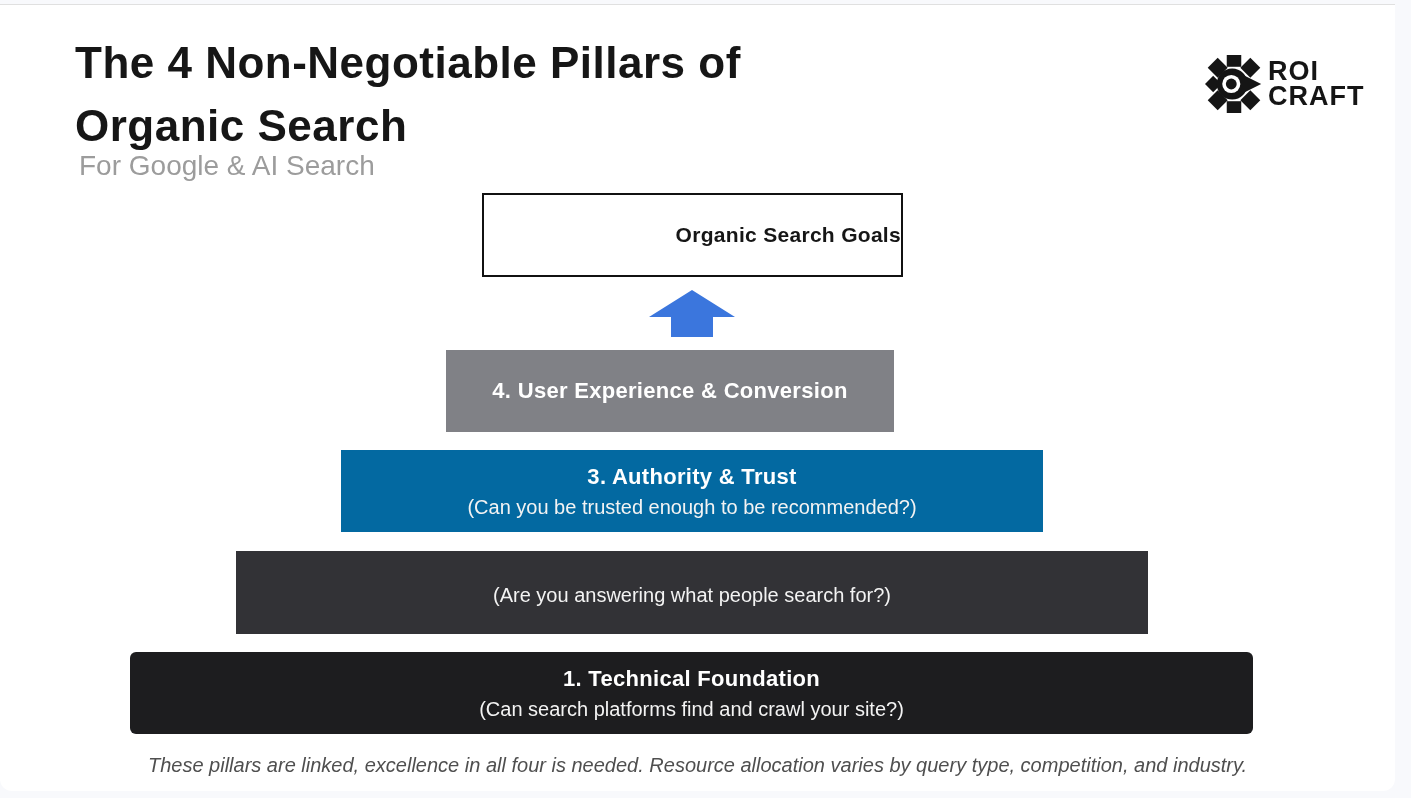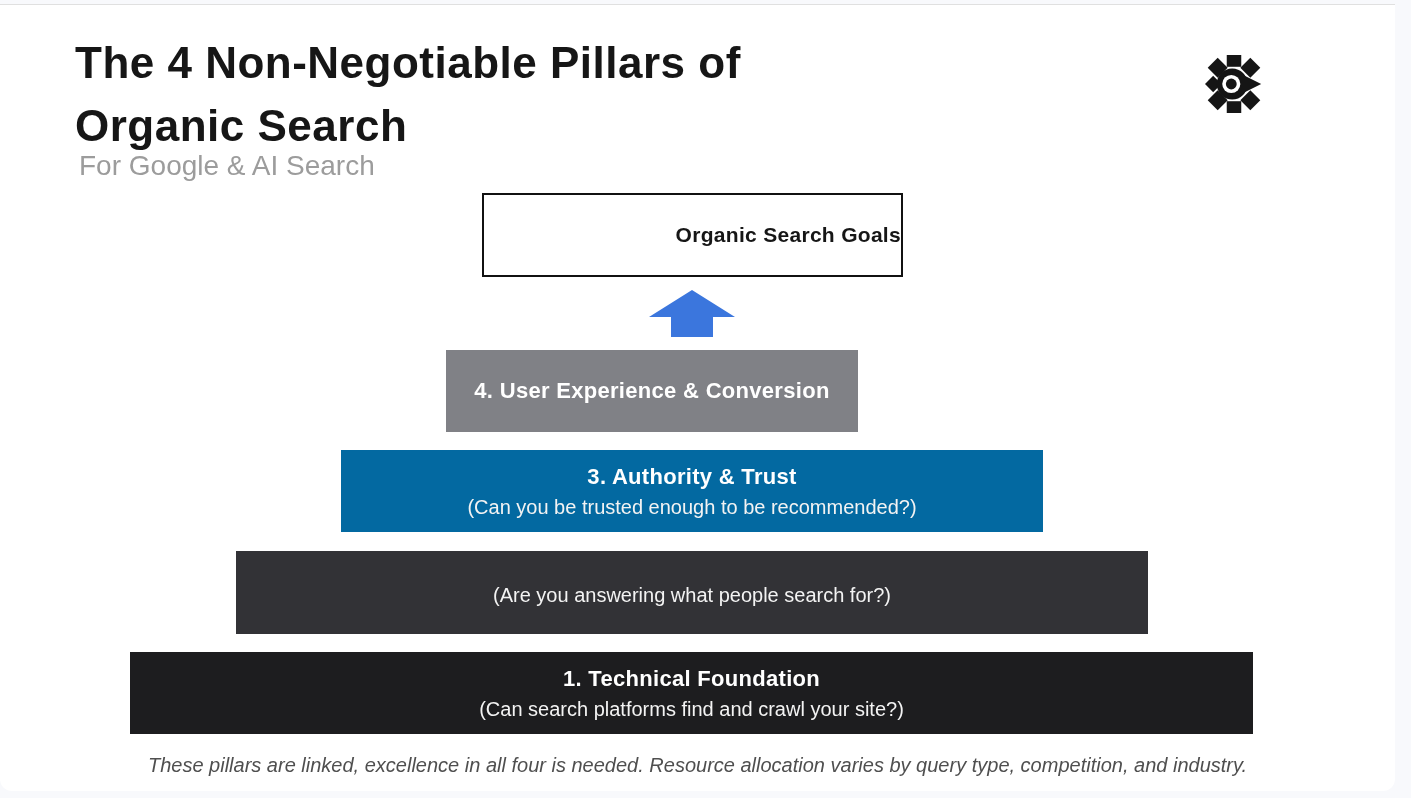--- a/index.html
+++ b/index.html
@@ -53,25 +53,25 @@
   .pillar {
     position: absolute;
     height: 82px;
     color: #ffffff;
     display: flex; flex-direction: column;
     align-items: center; justify-content: center;
     text-align: center;
   }
   .pillar .p-title { font-size: 22px; font-weight: bold; letter-spacing: 0.3px; }
   .pillar .p-question { font-size: 20px; margin-top: 6px; color: #f3f3f3; }
-  .pillar-4 { left: 446px; top: 345px; width: 412px;  background: #808186; }
+  .pillar-4 { left: 446px; top: 345px; width: 448px;  background: #808186; }
   .pillar-3 { left: 341px; top: 445px; width: 702px;  background: #0369a1; }
   .pillar-2 { left: 236px; top: 546px; width: 83px;   background: #323236; }
   .pillar-2 { left: 236px; top: 546px; width: 912px;  background: #323236; height: 83px; }
-  .pillar-1 { left: 130px; top: 647px; width: 1123px; background: #1d1d1f; }
+  .pillar-1 { left: 130px; top: 647px; width: 1123px; background: #1d1d1f; border-radius: 6px; }
   .footer-note {
     position: absolute; left: 0; top: 749px;
     width: 1395px;
     text-align: center;
     font-size: 20px; font-style: italic;
     color: #4f4f4f;
   }
 </style>
 </head>
 <body>
@@ -95,20 +95,24 @@
           <polygon points="50,3 61,14 50,25 39,14"></polygon>
           <polygon points="14,39 25,50 14,61 3,50"></polygon>
           <polygon points="50,39 61,50 50,61 39,50"></polygon>
           <polygon points="9,23 18,32 9,41 0,32"></polygon>
           <circle cx="30" cy="32" r="17"></circle>
           <polygon points="30,16 62,32 30,48"></polygon>
           <circle cx="29" cy="32" r="10" fill="#ffffff"></circle>
           <circle cx="29" cy="32" r="6" fill="#151515"></circle>
         </svg>
       </span>
+      <span class="logo-text">
+        <div>ROI</div>
+        <div>CRAFT</div>
+      </span>
     </div>
 
     <div class="goal-box">
       <span>Organic Search Goals</span>
     </div>
 
     <span class="up-arrow">
       <svg width="86" height="47" viewBox="0 0 86 47" xmlns="http://www.w3.org/2000/svg">
         <polygon points="43,0 86,27 64,27 64,47 22,47 22,27 0,27" fill="#3b76dd"></polygon>
       </svg>

